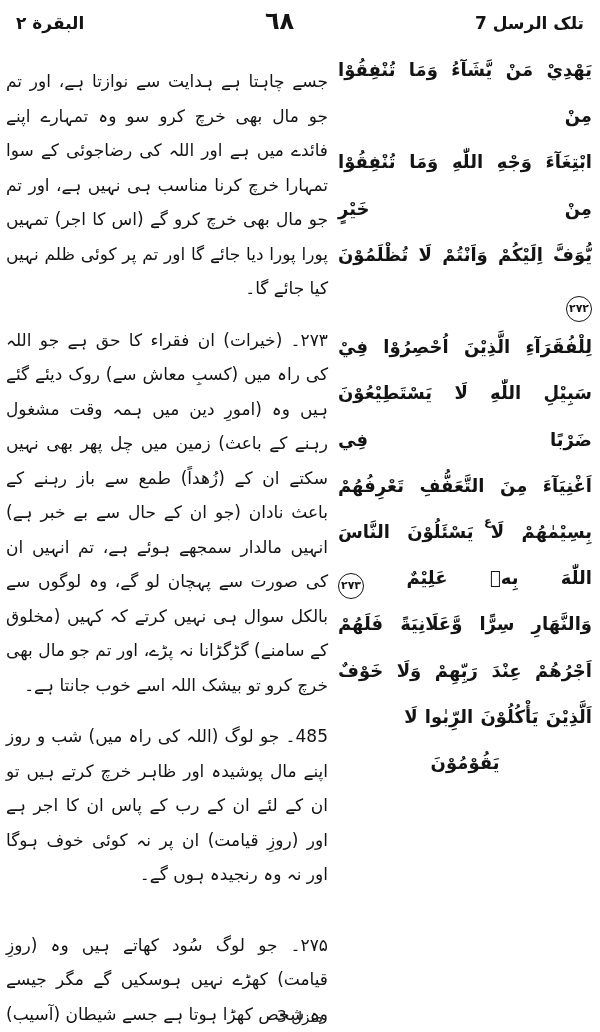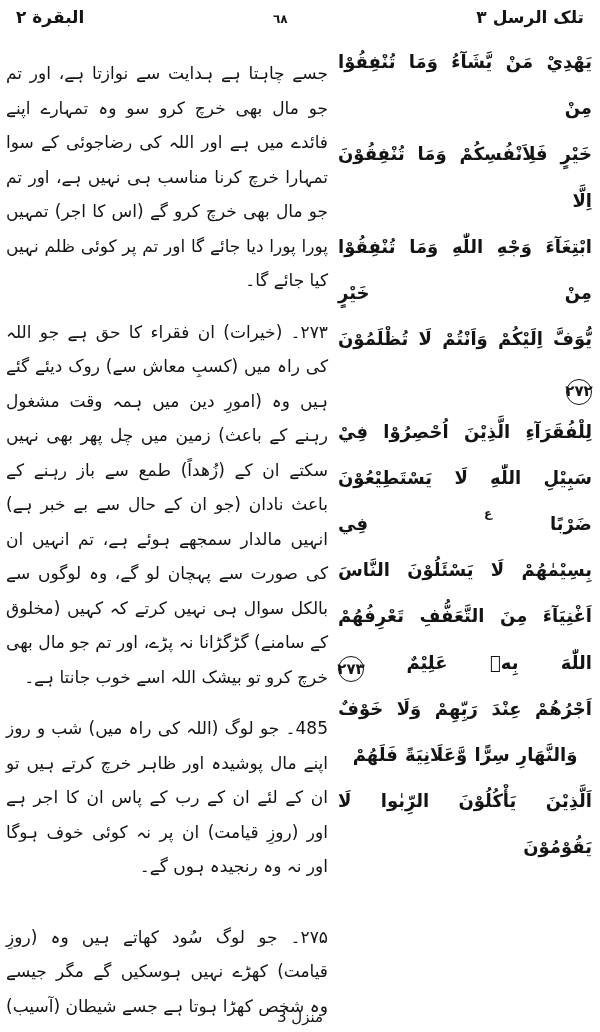--- a/index.html
+++ b/index.html
@@ -7,37 +7,37 @@
     width:600px;height:1032px;background:#ffffff;color:#141414;
     font-family:"DejaVu Sans",sans-serif;overflow:hidden;
   }
   .page{position:relative;width:600px;height:1032px;background:#fff;}
 
   
   .page-header{
     display:flex;justify-content:space-between;align-items:baseline;
     padding:7px 16px 0 16px;font-weight:bold;font-size:17px;
   }
-  .page-header .page-num{font-size:12px;}
+  .page-header .page-num{font-size:24px;}
 
   
   .columns{display:flex;flex-direction:row;gap:10px;padding:12px 8px 0 6px;}
   .arabic-col{
     width:254px;flex:none;position:relative;
     font-size:18px;font-weight:bold;line-height:46.2px;
   }
   .aline{
     min-height:46.2px;text-align:justify;text-align-last:justify;
     word-spacing:1px;
   }
   .arabic-col .aline:nth-of-type(11){text-align:right;text-align-last:center;}
   .ayah-circle{
     display:inline-flex;align-items:center;justify-content:center;
     width:24px;height:24px;border:1.7px solid #141414;border-radius:50%;
-    font-size:15px;font-weight:bold;line-height:1;vertical-align:-5px;
+    font-size:11px;font-weight:bold;line-height:1;vertical-align:-5px;
   }
   .ruku{
     position:absolute;top:451px;left:146px;font-size:12px;font-weight:bold;
   }
 
   
   .urdu-col{flex:1;font-size:17px;line-height:34.5px;text-align:justify;}
   .urdu-col p{margin:17px 0 15px 0;}
   .urdu-col p.gap-large{margin-top:36px;}
 
@@ -46,39 +46,38 @@
     position:absolute;bottom:6px;left:0;right:0;
     text-align:center;font-size:15px;
   }
 </style>
 </head>
 <body>
 
 <div class="page">
 
   <header class="page-header" dir="rtl">
-    <span>تلک الرسل ۳</span>
+    <span>تلک الرسل 7</span>
     <span class="page-num">٦٨</span>
     <span>البقرة ۲</span>
   </header>
 
   <main class="columns" dir="rtl">
 
     <section class="arabic-col" dir="rtl">
       <div class="aline"><span>يَهْدِيْ مَنْ يَّشَآءُ وَمَا تُنْفِقُوْا مِنْ</span></div>
-      <div class="aline"><span>خَيْرٍ فَلِاَنْفُسِكُمْ وَمَا تُنْفِقُوْنَ اِلَّا</span></div>
       <div class="aline"><span>ابْتِغَآءَ وَجْهِ اللّٰهِ وَمَا تُنْفِقُوْا مِنْ خَيْرٍ</span></div>
       <div class="aline"><span>يُّوَفَّ اِلَيْكُمْ وَاَنْتُمْ لَا تُظْلَمُوْنَ</span> <span class="ayah-circle">٢٧٢</span></div>
       <div class="aline"><span>لِلْفُقَرَآءِ الَّذِيْنَ اُحْصِرُوْا فِيْ</span></div>
       <div class="aline"><span>سَبِيْلِ اللّٰهِ لَا يَسْتَطِيْعُوْنَ ضَرْبًا فِي</span></div>
+      <div class="aline"><span>اَغْنِيَآءَ مِنَ التَّعَفُّفِ تَعْرِفُهُمْ</span></div>
       <div class="aline"><span>بِسِيْمٰهُمْ لَا يَسْئَلُوْنَ النَّاسَ</span></div>
-      <div class="aline"><span>اَغْنِيَآءَ مِنَ التَّعَفُّفِ تَعْرِفُهُمْ</span></div>
       <div class="aline"><span>اللّٰهَ بِهٖ عَلِيْمٌ</span> <span class="ayah-circle">٢٧٣</span></div>
+      <div class="aline"><span>وَالنَّهَارِ سِرًّا وَّعَلَانِيَةً فَلَهُمْ</span></div>
       <div class="aline"><span>اَجْرُهُمْ عِنْدَ رَبِّهِمْ وَلَا خَوْفٌ</span></div>
-      <div class="aline"><span>وَالنَّهَارِ سِرًّا وَّعَلَانِيَةً فَلَهُمْ</span></div>
       <div class="aline"><span>اَلَّذِيْنَ يَأْكُلُوْنَ الرِّبٰوا لَا يَقُوْمُوْنَ</span></div>
 
       <span class="ruku">ع</span>
     </section>
 
     <section class="urdu-col" dir="rtl">
       <p>جسے چاہتا ہے ہدایت سے نوازتا ہے، اور تم جو مال بھی خرچ کرو سو وہ تمہارے اپنے فائدے میں ہے اور اللہ کی رضاجوئی کے سوا تمہارا خرچ کرنا مناسب ہی نہیں ہے، اور تم جو مال بھی خرچ کرو گے (اس کا اجر) تمہیں پورا پورا دیا جائے گا اور تم پر کوئی ظلم نہیں کیا جائے گا۔</p>
       <p>۲۷۳۔ (خیرات) ان فقراء کا حق ہے جو اللہ کی راہ میں (کسبِ معاش سے) روک دیئے گئے ہیں وہ (امورِ دین میں ہمہ وقت مشغول رہنے کے باعث) زمین میں چل پھر بھی نہیں سکتے ان کے (زُھداً) طمع سے باز رہنے کے باعث نادان (جو ان کے حال سے بے خبر ہے) انہیں مالدار سمجھے ہوئے ہے، تم انہیں ان کی صورت سے پہچان لو گے، وہ لوگوں سے بالکل سوال ہی نہیں کرتے کہ کہیں (مخلوق کے سامنے) گڑگڑانا نہ پڑے، اور تم جو مال بھی خرچ کرو تو بیشک اللہ اسے خوب جانتا ہے۔</p>
       <p>485۔ جو لوگ (اللہ کی راہ میں) شب و روز اپنے مال پوشیدہ اور ظاہر خرچ کرتے ہیں تو ان کے لئے ان کے رب کے پاس ان کا اجر ہے اور (روزِ قیامت) ان پر نہ کوئی خوف ہوگا اور نہ وہ رنجیدہ ہوں گے۔</p>
       <p class="gap-large">۲۷۵۔ جو لوگ سُود کھاتے ہیں وہ (روزِ قیامت) کھڑے نہیں ہوسکیں گے مگر جیسے وہ شخص کھڑا ہوتا ہے جسے شیطان (آسیب) نے چھوکر بدحواس کر دیا ہو، یہ اس لئے کہ وہ کہتے تھے کہ تجارت (خرید و فروخت) بھی تو سود کی مانند ہے، حالانکہ اللہ نے تجارت (سوداگری) کو حلال فرمایا ہے اور سود کو حرام کیا ہے، پس جس کے پاس اس</p>

